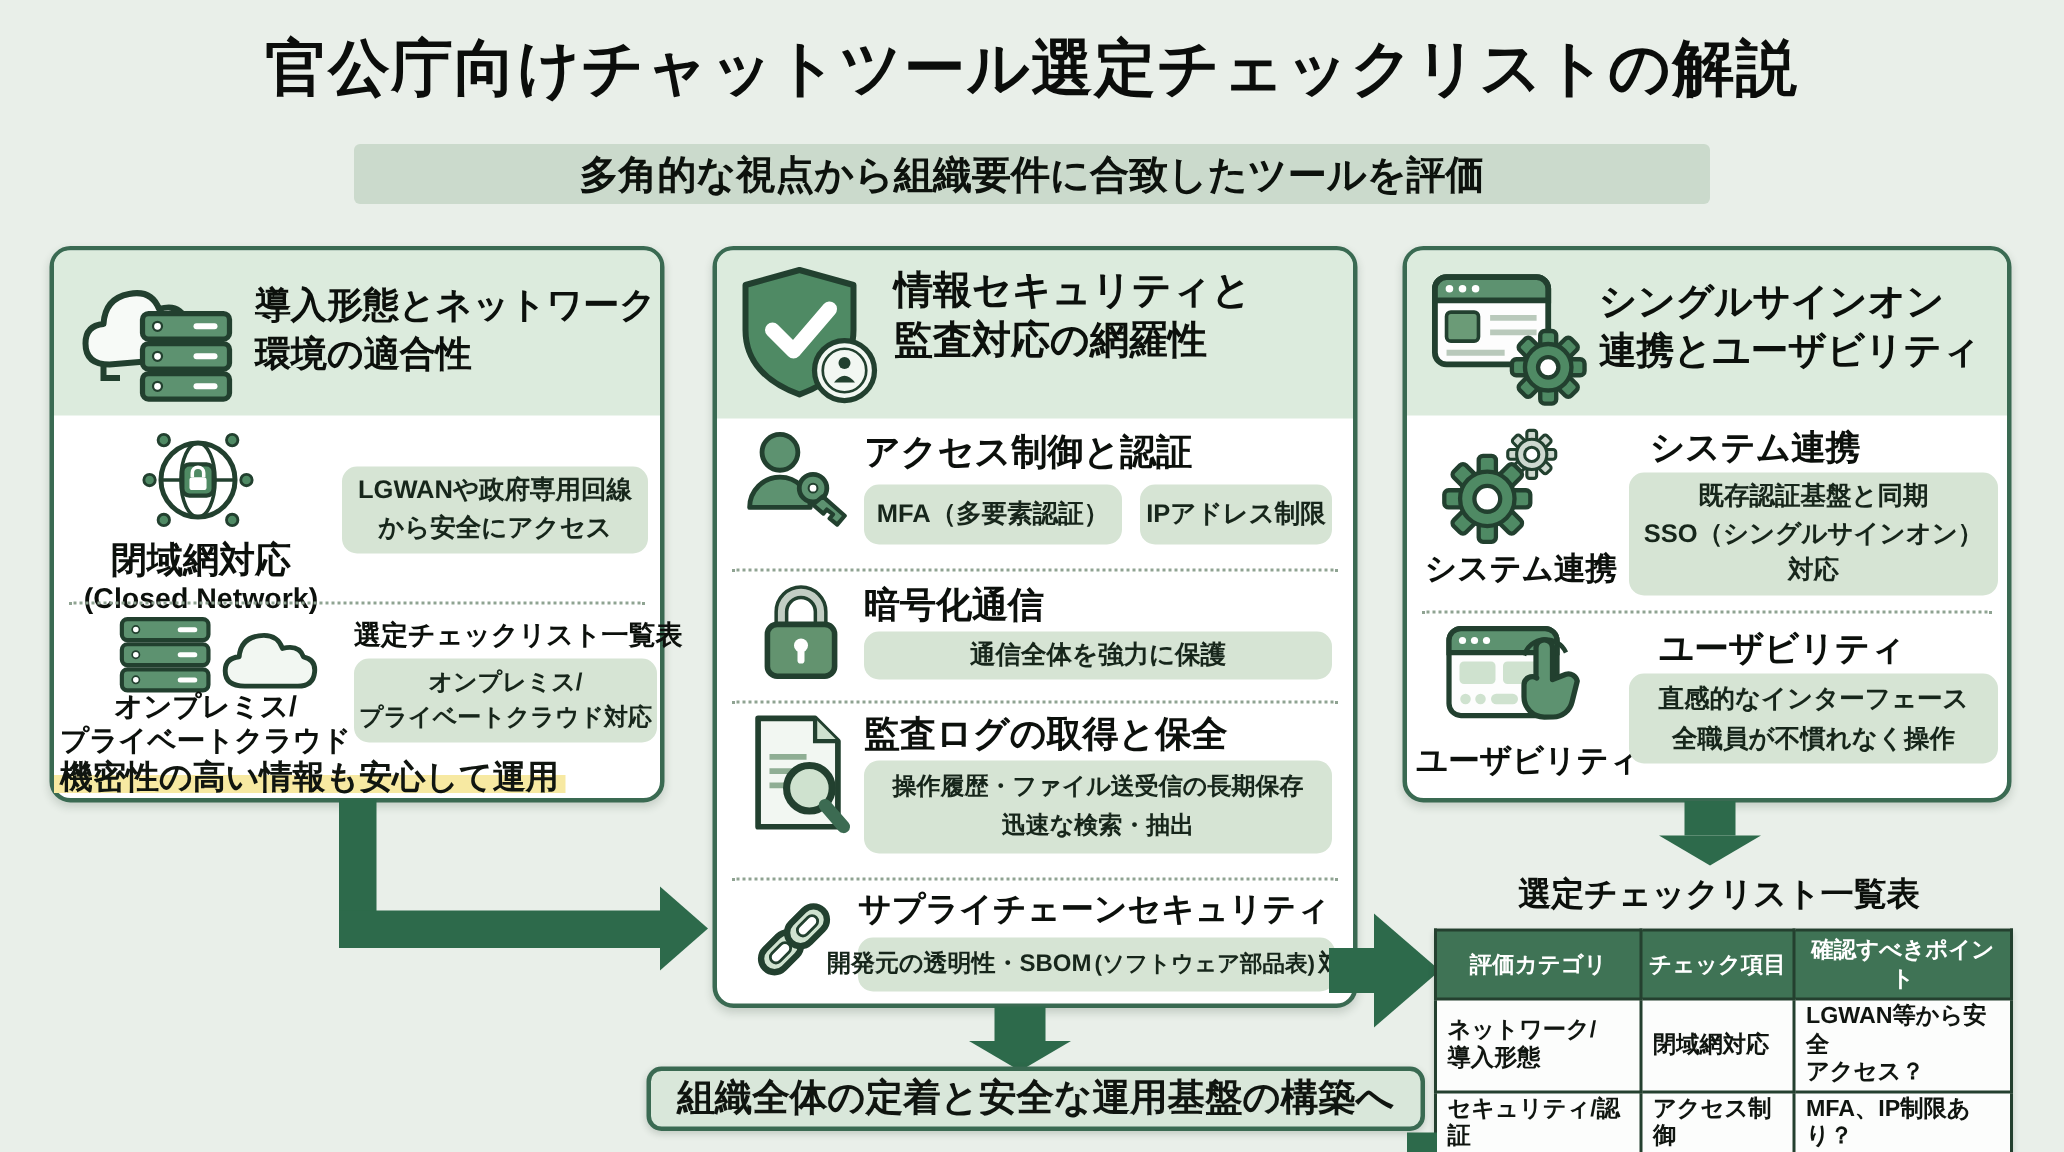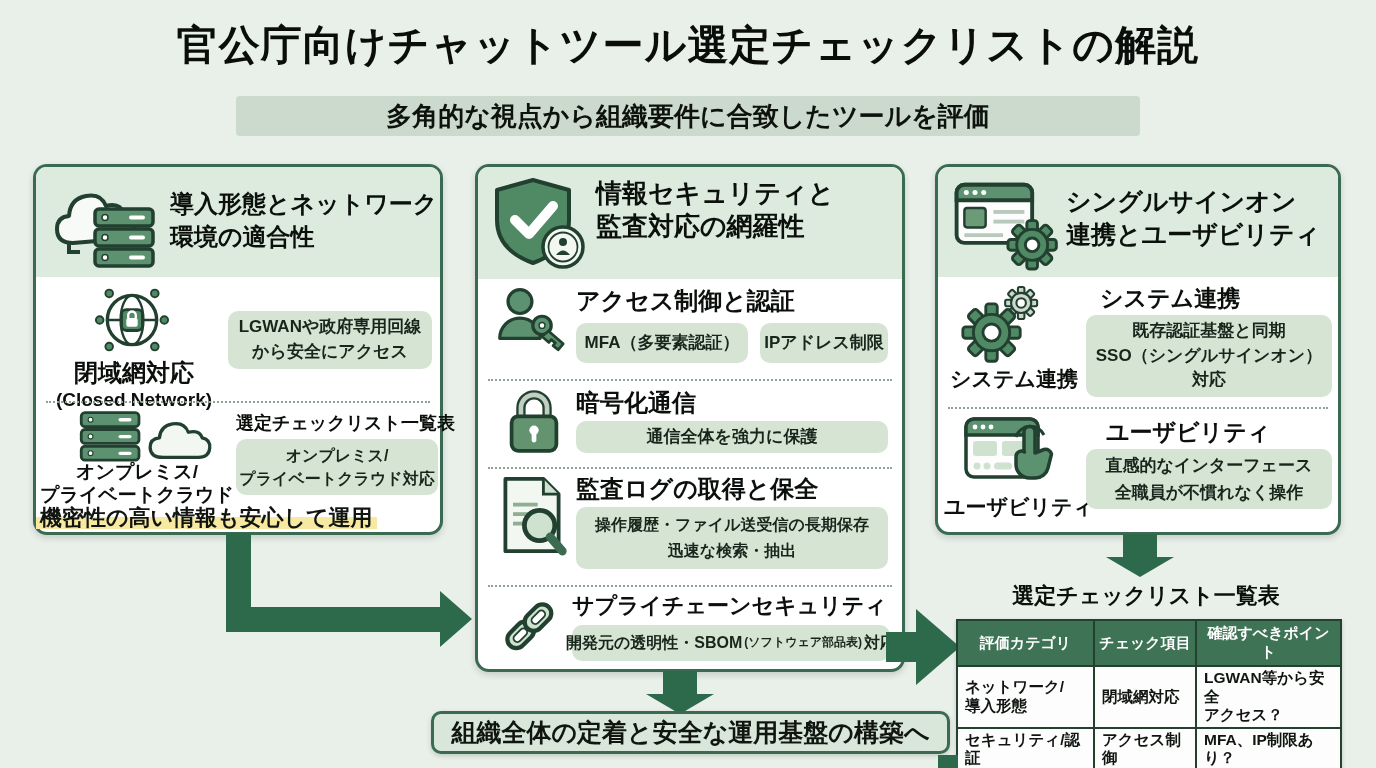--- a/index.html
+++ b/index.html
@@ -185,21 +185,21 @@
       <g transform="rotate(-45 35 37)">
         <rect x="6" y="28" width="32" height="19" rx="9.5" fill="#cfe2cf" stroke="#22402f" stroke-width="4.5"></rect>
         <rect x="32" y="28" width="32" height="19" rx="9.5" fill="#cfe2cf" stroke="#22402f" stroke-width="4.5"></rect>
         <rect x="13" y="33.5" width="17" height="8" rx="4" fill="#fff" stroke="#22402f" stroke-width="2"></rect>
         <rect x="40" y="33.5" width="17" height="8" rx="4" fill="#fff" stroke="#22402f" stroke-width="2"></rect>
       </g>
     </svg>
     <div class="sec-title" style="left:94px;top:424px;font-size:22px">サプライチェーンセキュリティ</div>
     <div class="pill" style="left:94px;top:458px;width:318px;height:36px;white-space:nowrap">
       <span style="font-size:16px">開発元の透明性・SBOM</span>
-      <span style="font-size:12px;margin:0 2px">(ソフトウェア部品表)</span>
+      <span style="font-size:15px;margin:0 2px">(ソフトウェア部品表)</span>
       <span style="font-size:16px">対応</span>
     </div>
   </section>
 
   <section class="abs card" style="left:935px;top:164px;width:406px;height:371px">
     <div class="card-header" style="height:110px"></div>
     <svg class="abs" style="left:12px;top:12px" width="112" height="92" viewBox="0 0 110 95">
       <rect x="4" y="6" width="78" height="60" rx="8" fill="#fdfdfd" stroke="#22402f" stroke-width="4"></rect>
       <path d="M4 14 a8 8 0 0 1 8 -8 h62 a8 8 0 0 1 8 8 v8 H4 Z" fill="#5d9270" stroke="#22402f" stroke-width="4"></path>
       <g fill="#fff">

